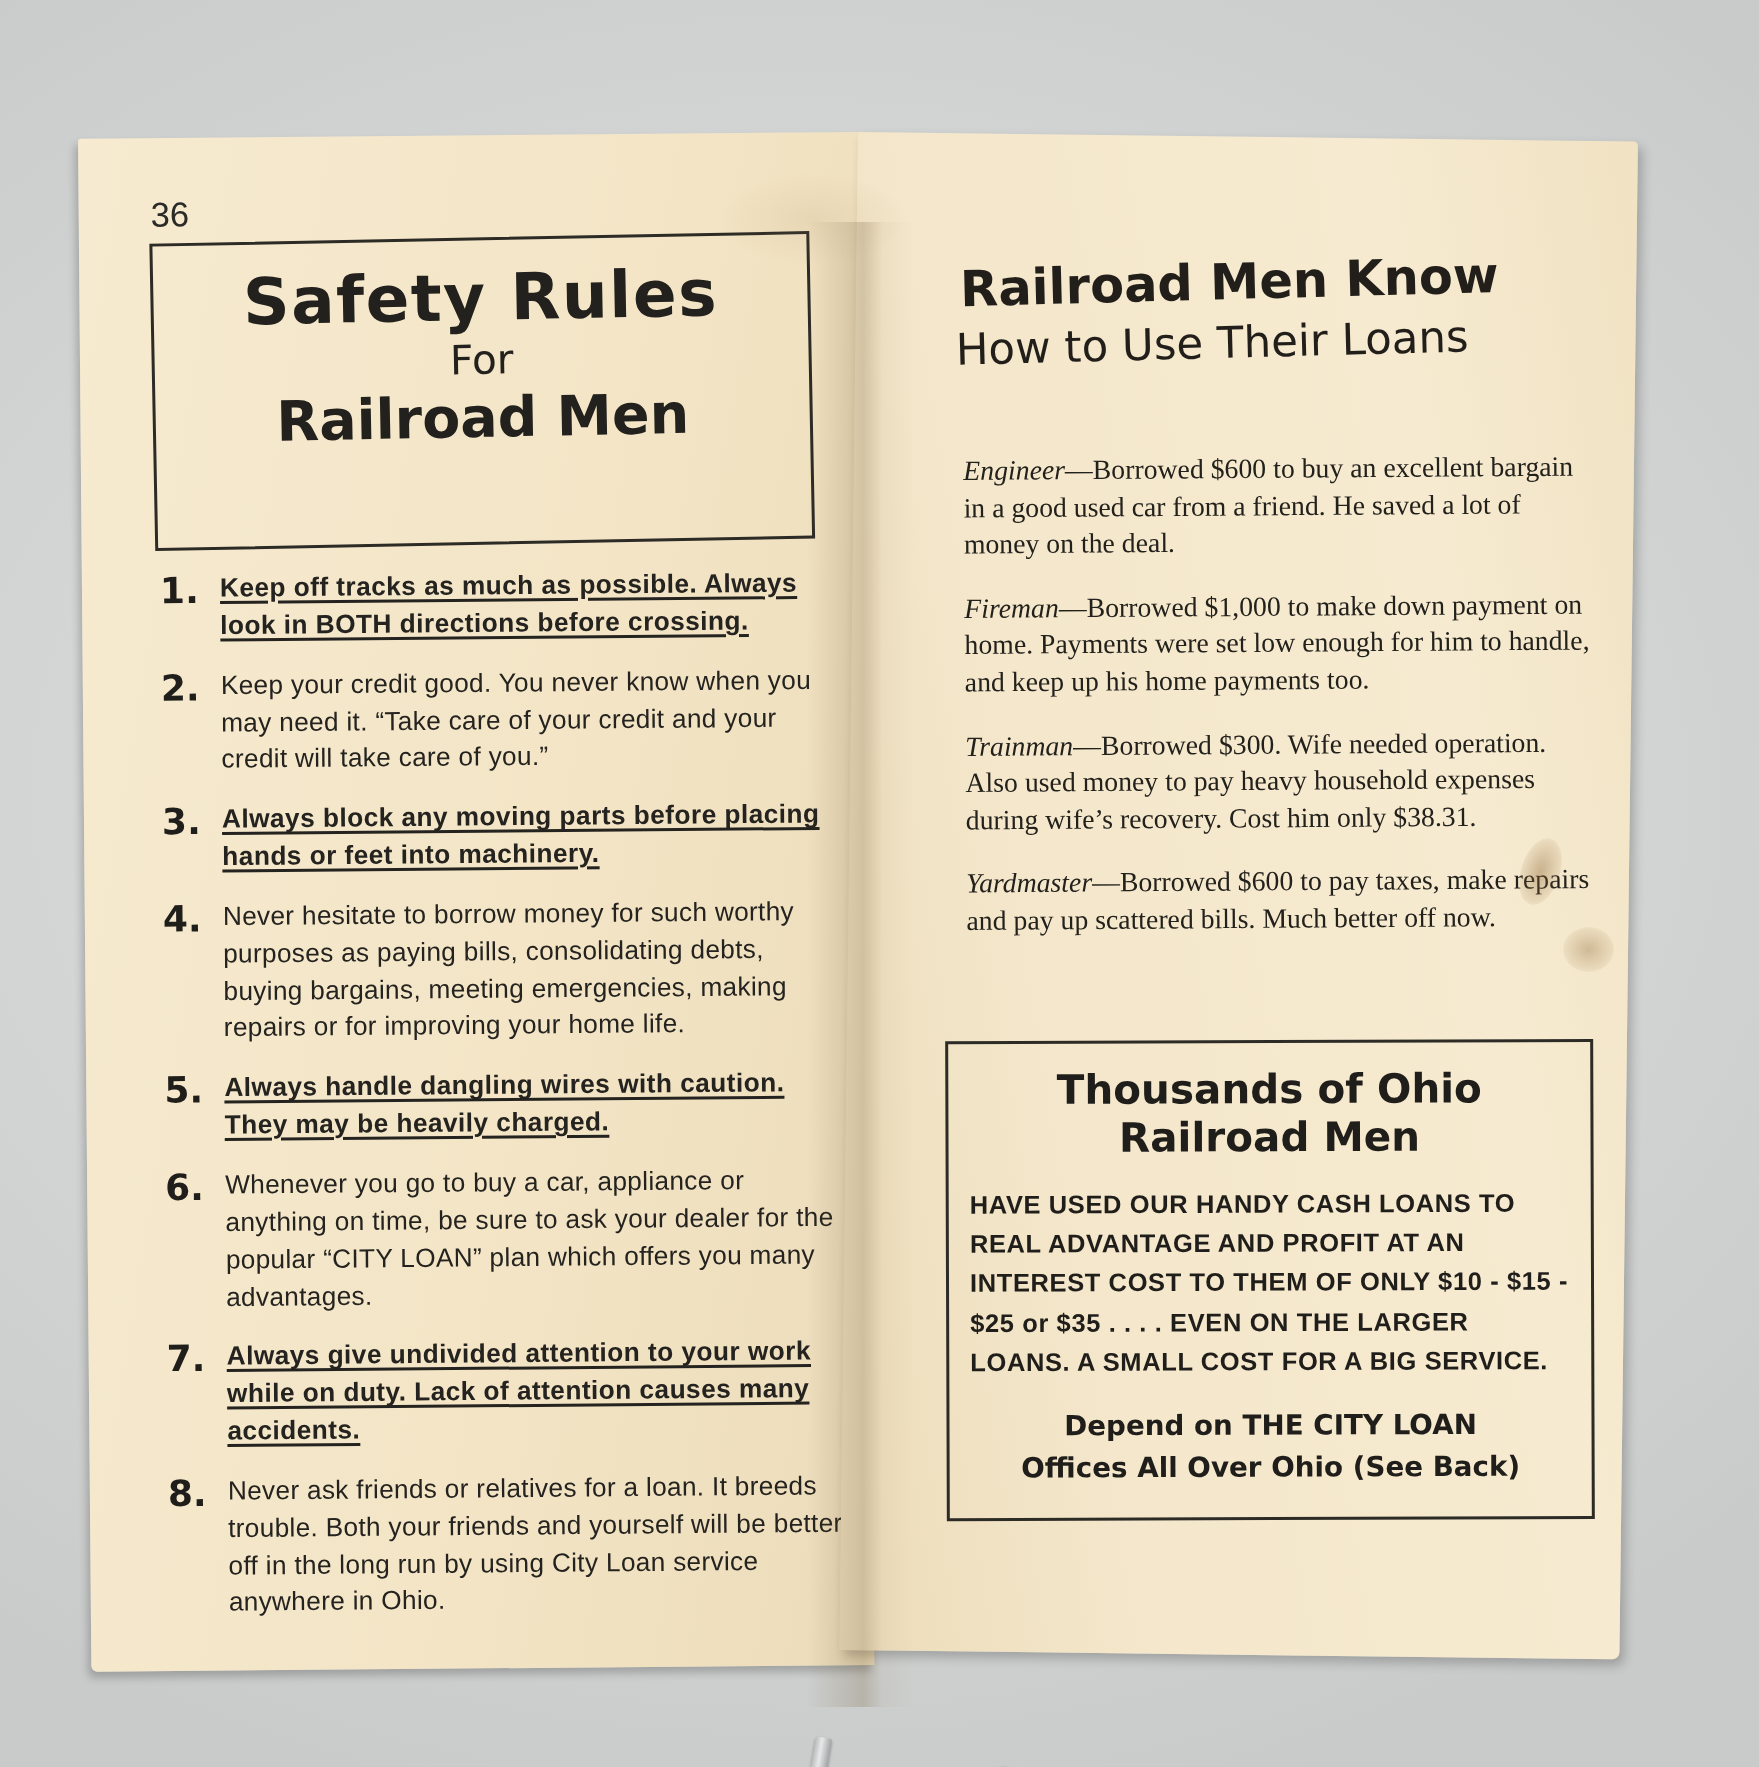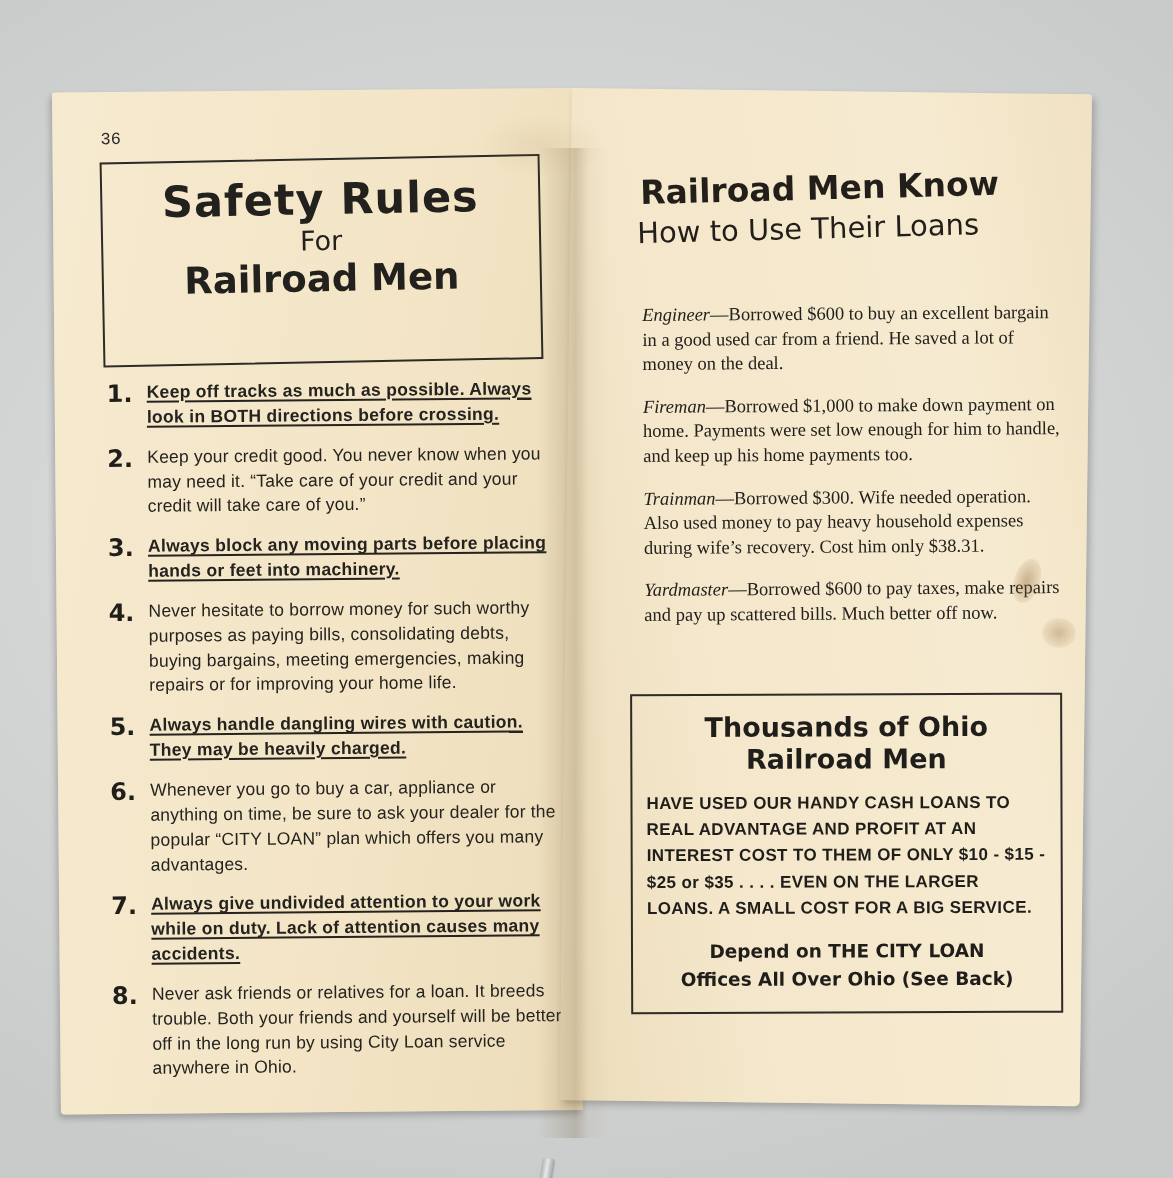--- a/index.html
+++ b/index.html
@@ -78,22 +78,22 @@
     position: absolute;
     inset: 0;
     padding: 0;
   }
 
   
   .page-number {
     position: absolute;
     left: 48px;
     top: 38px;
-    font-family: Liberation Mono, monospace;
-    font-size: 17px;
+    font-family: Liberation Sans, sans-serif;
+    font-size: 23px;
     color: #2b2b28;
   }
 
   .title-box {
     position: absolute;
     left: 48px;
     top: 68px;
     width: 440px;
     height: 205px;
     border: 2px solid #2d2b26;

